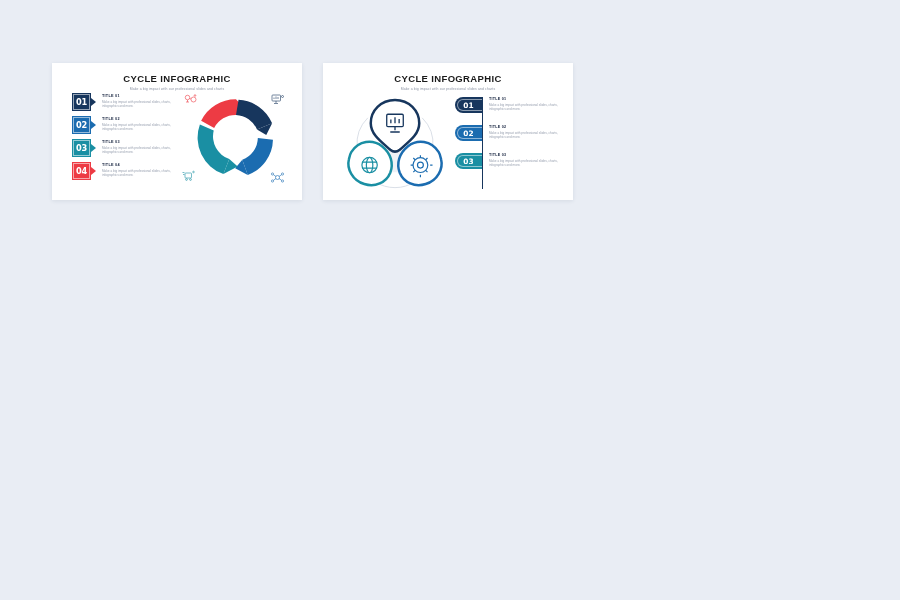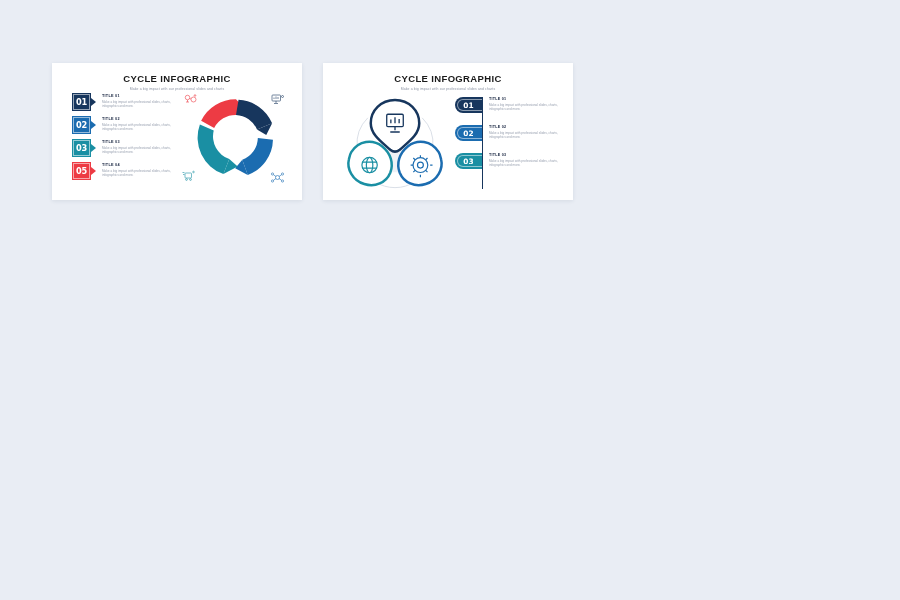--- a/index.html
+++ b/index.html
@@ -141,21 +141,21 @@
             <span style="color:#fff;position:relative;z-index:2;">03</span>
           </div>
           <div class="txt-left">
             <div class="t-title">TITLE 03</div>
             <div class="t-body">Make a big impact with professional slides, charts, infographics and more.</div>
           </div>
         </div>
 
         <div class="row-left">
           <div class="sq-badge" style="background:#ed3b44;color:#ed3b44;">
-            <span style="color:#fff;position:relative;z-index:2;">05</span>
+            <span style="color:#fff;position:relative;z-index:2;">04</span>
           </div>
           <div class="txt-left">
             <div class="t-title">TITLE 04</div>
             <div class="t-body">Make a big impact with professional slides, charts, infographics and more.</div>
           </div>
         </div>
 
       </div>
 
       <div class="donut-wrap">

